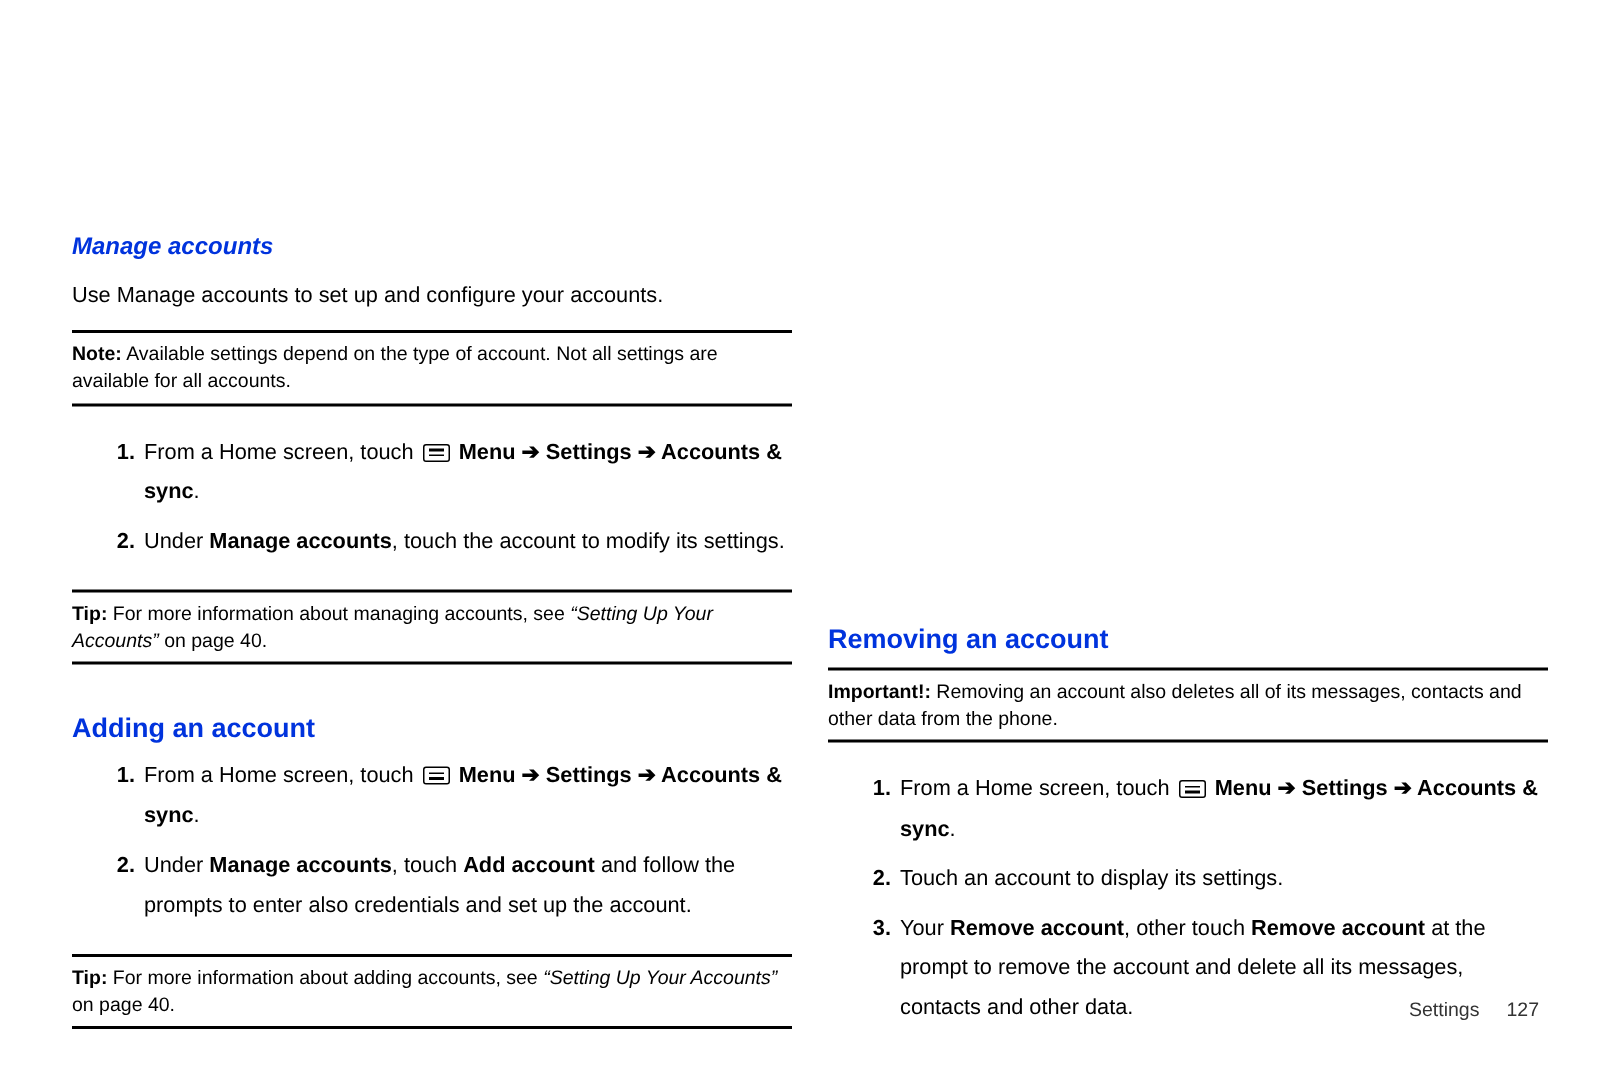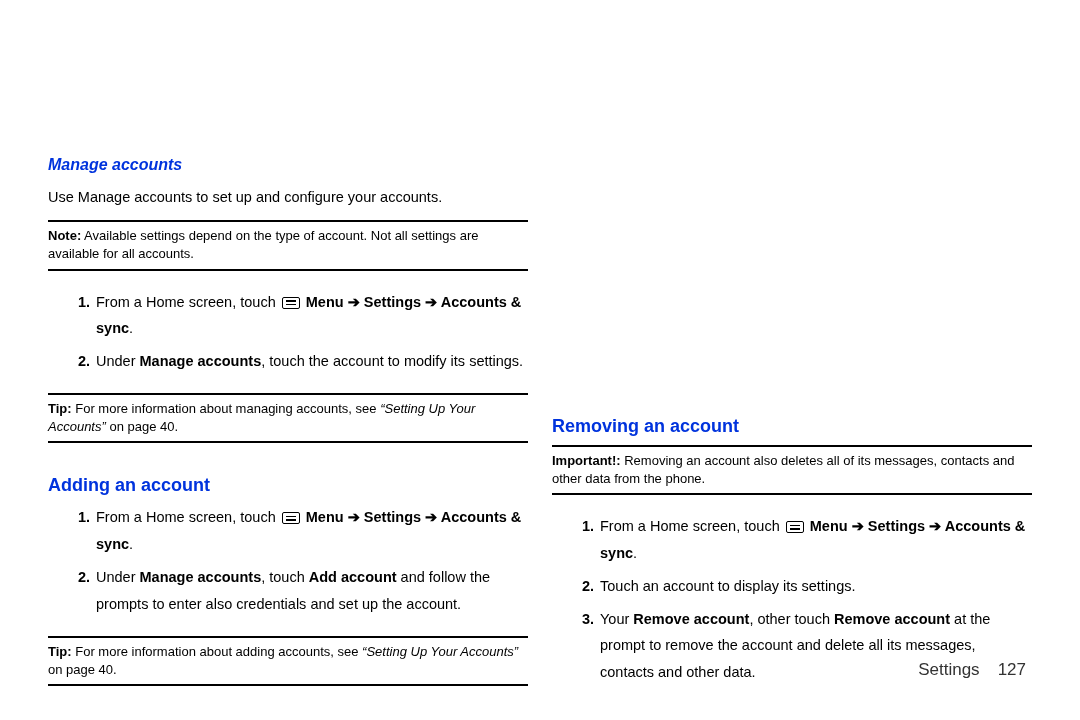--- a/index.html
+++ b/index.html
@@ -98,21 +98,21 @@
     height: 1.5px;
     background: #000;
   }
   .icon-menu::before { top: 2.5px; }
   .icon-menu::after  { top: 6px; }
   .b { font-weight: bold; }
   .footer {
     position: absolute;
     right: 54px;
     bottom: 40px;
-    font-size: 17px;
+    font-size: 13px;
     color:#333;
     margin-left:12px;
   }
   .footer .chap { margin-right: 18px; }
 </style>
 </head>
 <body>
 
 <div class="page">
   <div class="cols">

